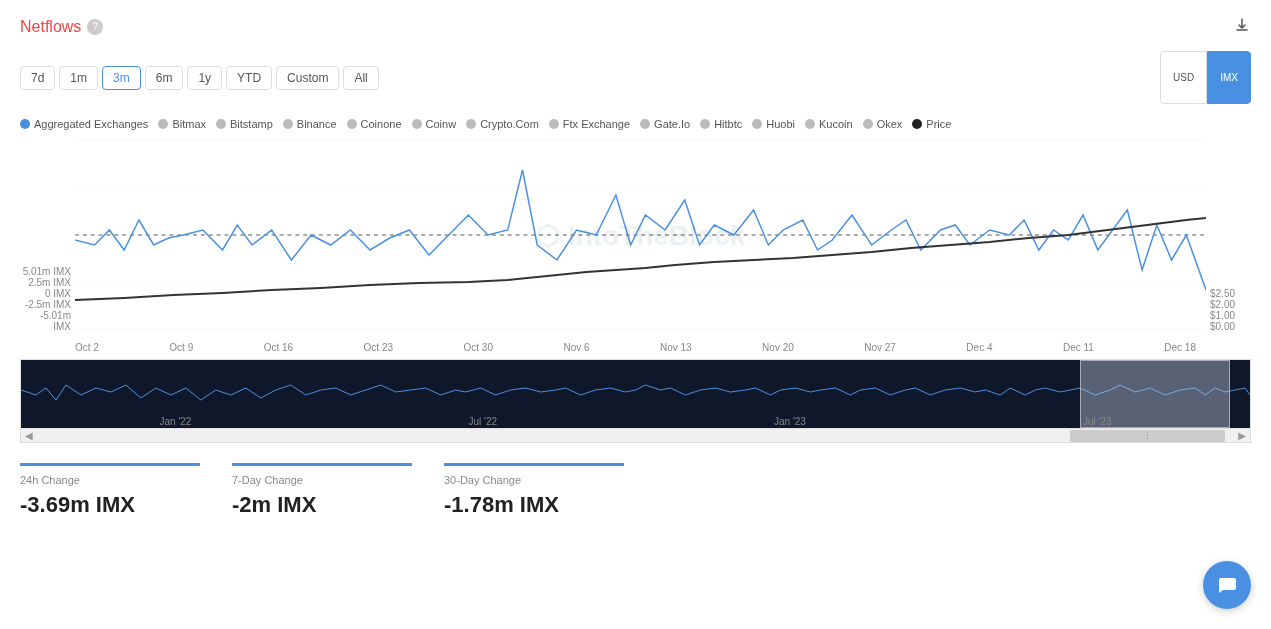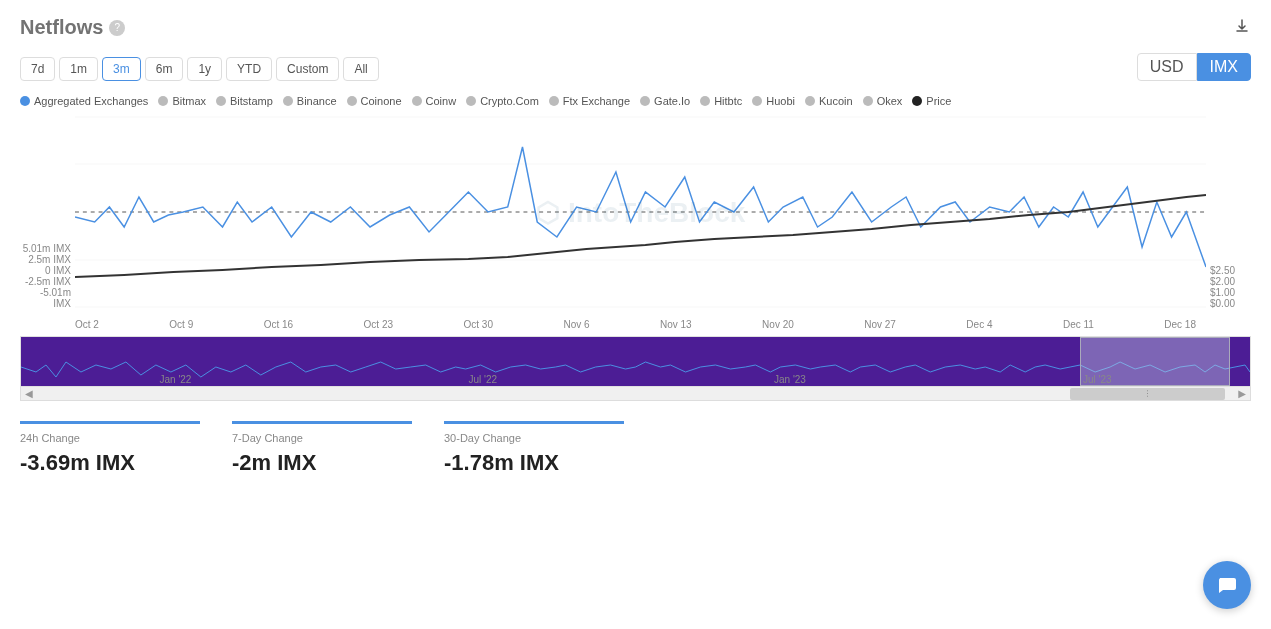--- a/index.html
+++ b/index.html
@@ -1,28 +1,28 @@
 <!DOCTYPE html>
 <html><head>
   <meta charset="utf-8">
   <style>
     * { box-sizing: border-box; margin: 0; padding: 0; }
     body { font-family: -apple-system, BlinkMacSystemFont, 'Segoe UI', sans-serif; background: #fff; color: #333; font-size: 13px; }
     .container { width: 1271px; min-height: 629px; background: #fff; padding: 16px 20px; position: relative; }
     .header { display: flex; align-items: center; justify-content: space-between; margin-bottom: 14px; }
     .header-left { display: flex; align-items: center; gap: 6px; }
-    .header-title { font-size: 20px; font-weight: 700; color: #737373; }
+    .header-title { font-size: 16px; font-weight: 400; color: #ef4444; }
     .help-icon { width: 16px; height: 16px; border-radius: 50%; background: #ccc; color: #fff; font-size: 10px; display: flex; align-items: center; justify-content: center; cursor: pointer; }
     .download-icon { cursor: pointer; color: #666; }
-    .controls { display: flex; align-items: flex-end; justify-content: space-between; margin-bottom: 14px; }
+    .controls { display: flex; align-items: center; justify-content: space-between; margin-bottom: 14px; }
     .time-buttons { display: flex; gap: 4px; align-items: center; }
     .time-btn { padding: 4px 10px; border: 1px solid #ddd; border-radius: 4px; background: #fff; cursor: pointer; font-size: 12px; color: #555; }
     .time-btn.active { border-color: #4a90e2; color: #4a90e2; background: #fff; }
     .currency-buttons { display: flex; gap: 0; }
-    .currency-btn { padding: 4px 12px; border: 1px solid #ddd; background: #fff; cursor: pointer; font-size: 16px; color: #555; }
+    .currency-btn { padding: 20px 12px; border: 1px solid #ddd; background: #fff; cursor: pointer; font-size: 10px; color: #555; }
     .currency-btn:first-child { border-radius: 4px 0 0 4px; }
     .currency-btn:last-child { border-radius: 0 4px 4px 0; }
     .currency-btn.active { background: #4a90e2; color: #fff; border-color: #4a90e2; }
     .legend { display: flex; flex-wrap: wrap; gap: 10px; align-items: flex-end; }
     .legend-item { display: flex; align-items: center; gap: 4px; font-size: 11px; color: #555; }
     .legend-dot { width: 10px; height: 10px; border-radius: 50%; flex-shrink: 0; }
     .stats-section { display: flex; gap: 12px; margin-top: 20px; }
     .stat-item { flex: 1; max-width: 180px; border-top: 3px solid #4a90e2; padding-top: 8px; margin-right: 20px; }
     .stat-label { font-size: 11px; color: #888; margin-bottom: 6px; }
     .stat-value { font-size: 22px; font-weight: 700; color: #222; }
@@ -166,21 +166,21 @@
     <span>Oct 30</span>
     <span>Nov 6</span>
     <span>Nov 13</span>
     <span>Nov 20</span>
     <span>Nov 27</span>
     <span>Dec 4</span>
     <span>Dec 11</span>
     <span>Dec 18</span>
   </div>
 
-  <div style="position:relative; height:51px; background:#4c1d95; border:1px solid #e0e0e0; margin-top:6px; overflow:hidden;">
+  <div style="position:relative; height:70px; background:#0f172a; border:1px solid #e0e0e0; margin-top:6px; overflow:hidden;">
     <svg width="100%" height="60" viewBox="0 0 1230 60" preserveAspectRatio="none">
 
       <polyline fill="none" stroke="#4a90e2" stroke-width="1" points="0,30 15,35 25,28 35,40 45,25 60,35 75,28 90,32 105,25 120,38 135,28 150,35 165,28 180,40 195,30 210,35 225,28 240,38 255,30 270,25 285,35 300,30 315,28 330,35 345,30 360,25 375,32 390,30 405,28 420,35 435,30 445,32 460,28 475,35 490,30 505,28 520,32 535,30 545,28 560,35 575,30 590,28 605,32 615,30 625,25 640,30 650,28 665,35 680,30 695,28 710,32 725,30 735,28 750,35 760,30 775,28 790,32 800,30 815,28 830,35 840,30 855,28 870,35 885,30 895,28 910,35 925,30 940,28 955,32 965,30 980,35 990,28 1005,35 1015,30 1025,28 1040,32 1050,30 1060,28 1075,35 1090,30 1100,25 1115,32 1130,28 1145,35 1160,30 1175,28 1185,35 1195,28 1205,32 1215,30 1225,28 1230,35"></polyline>
     </svg>
     
     <div style="position:absolute; top:0; right:20px; width:150px; height:100%; background:rgba(200,210,230,0.4); border:1px solid #aab;"></div>
     
     <div style="position:absolute; bottom:0; left:0; right:0; display:flex; justify-content:space-around; font-size:10px; color:#888; padding:1px 0;">
       <span>Jan '22</span>
       <span>Jul '22</span>

